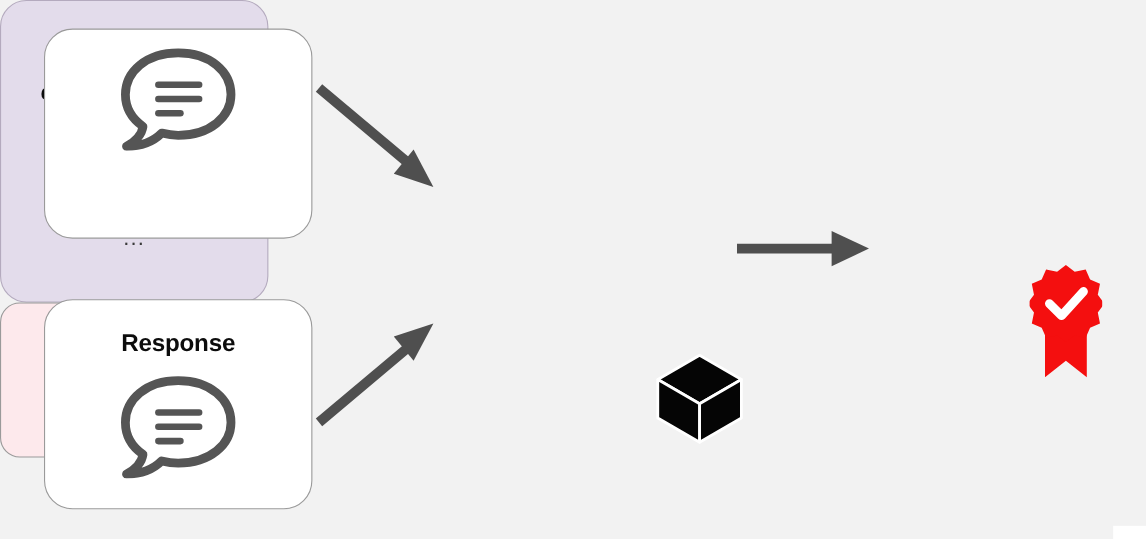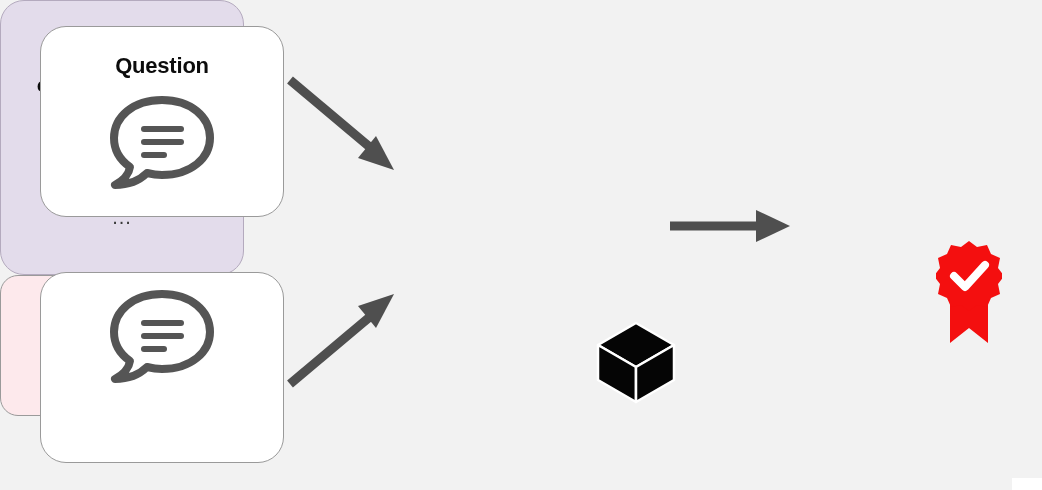--- a/index.html
+++ b/index.html
@@ -159,32 +159,32 @@
     height: 12px;
     background: #ffffff;
   }
 </style>
 </head>
 <body>
 
 <div id="canvas">
 
   <div class="card io-card" id="question-card">
-    <div class="io-title">Question</div>
     <div class="bubble-wrap">
       <svg viewBox="0 0 112 96" width="112" height="96" aria-hidden="true">
         <path d="M56 7 C27 7 8 24 8 45 C8 57 14 67 24 74 C23 81 18 87 9 92 C24 92 34 87 41 80 C45 81 50 82 56 82 C85 82 104 65 104 45 C104 24 85 7 56 7 Z" fill="none" stroke="#555555" stroke-width="8" stroke-linejoin="round"></path>
         <rect x="35" y="33" width="43" height="6" rx="3" fill="#555555"></rect>
         <rect x="35" y="46" width="43" height="6" rx="3" fill="#555555"></rect>
         <rect x="35" y="59" width="26" height="6" rx="3" fill="#555555"></rect>
       </svg>
     </div>
   </div>
 
   <div class="card io-card" id="response-card">
+    <div class="io-title">Response</div>
     <div class="bubble-wrap">
       <svg viewBox="0 0 112 96" width="112" height="96" aria-hidden="true">
         <path d="M56 7 C27 7 8 24 8 45 C8 57 14 67 24 74 C23 81 18 87 9 92 C24 92 34 87 41 80 C45 81 50 82 56 82 C85 82 104 65 104 45 C104 24 85 7 56 7 Z" fill="none" stroke="#555555" stroke-width="8" stroke-linejoin="round"></path>
         <rect x="35" y="33" width="43" height="6" rx="3" fill="#555555"></rect>
         <rect x="35" y="46" width="43" height="6" rx="3" fill="#555555"></rect>
         <rect x="35" y="59" width="26" height="6" rx="3" fill="#555555"></rect>
       </svg>
     </div>
   </div>
 

